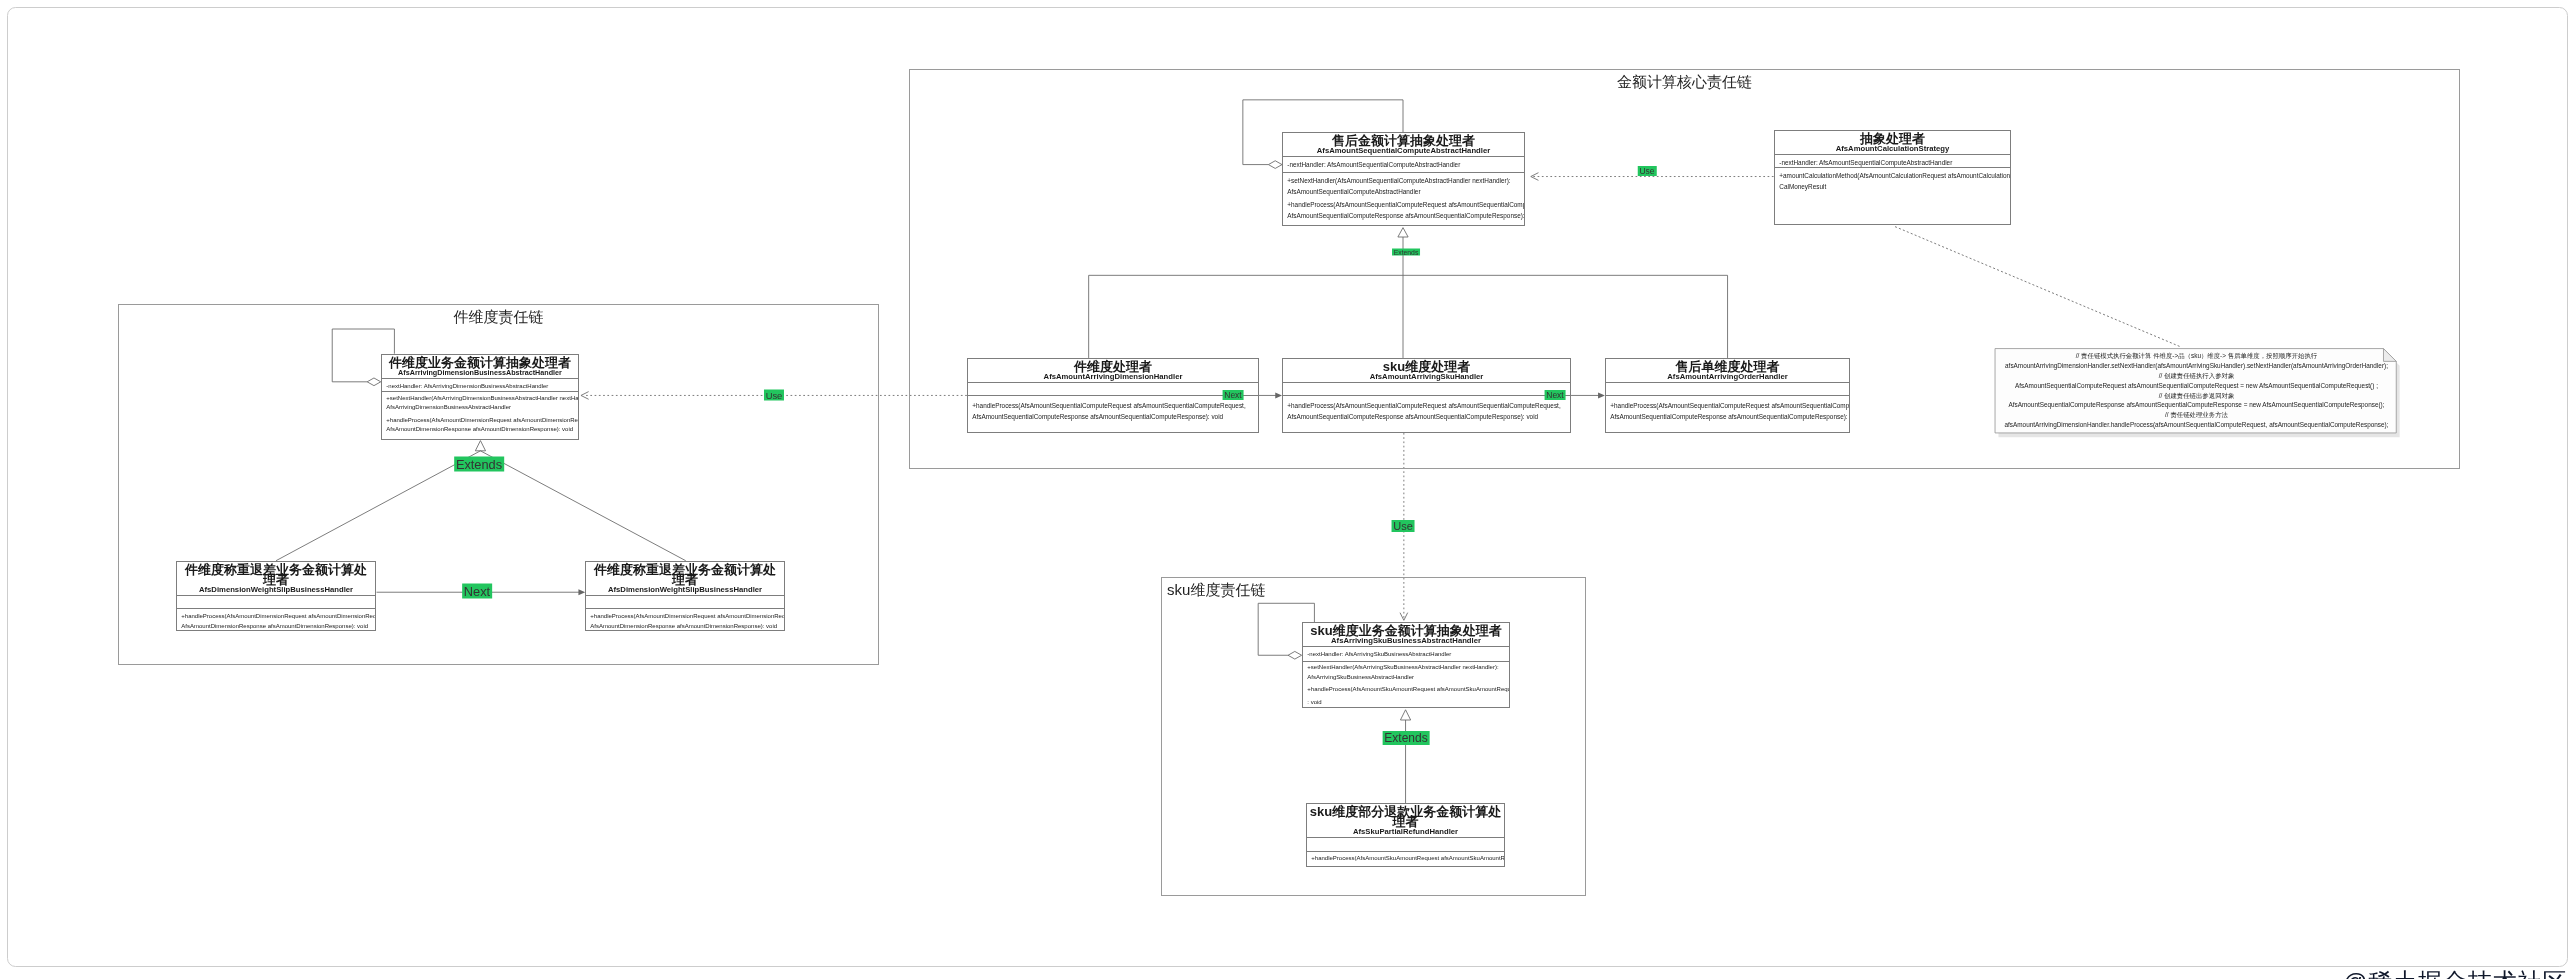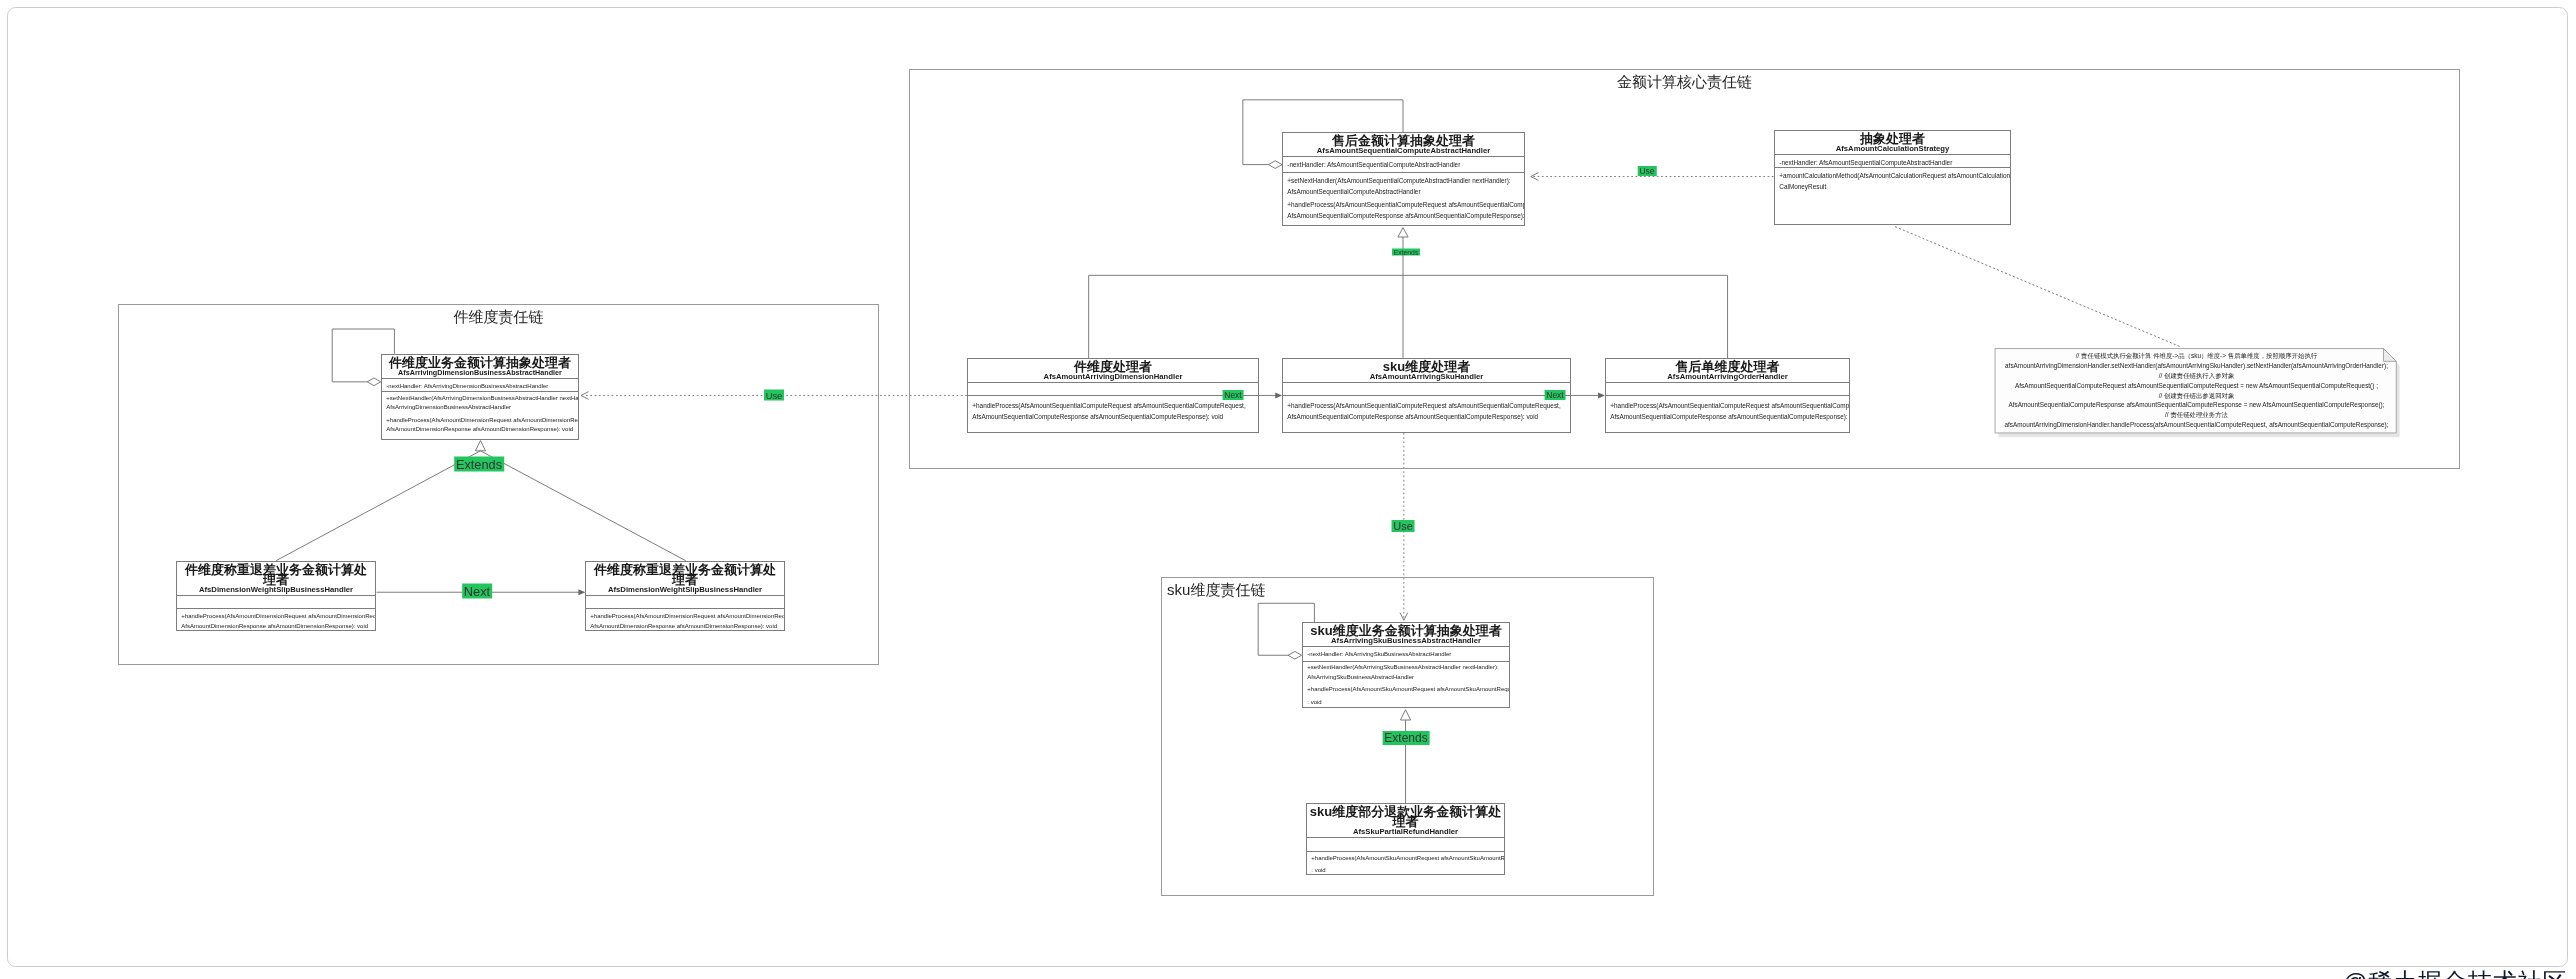--- a/index.html
+++ b/index.html
@@ -107,21 +107,21 @@
       <path d="M2798,409 L2798,424 L2813,424 Z" fill="#ececec" stroke="#999999"></path>
     </g>
   </svg>
 
   <div class="container" style="left:909px;top:69px;width:1551px;height:400px">
     <div class="container-title ct-center">金额计算核心责任链</div>
   </div>
   <div class="container" style="left:118px;top:304px;width:761px;height:361px">
     <div class="container-title ct-center">件维度责任链</div>
   </div>
-  <div class="container" style="left:1161px;top:577px;width:493px;height:319px">
+  <div class="container" style="left:1161px;top:577px;width:425px;height:319px">
     <div class="container-title ct-left">sku维度责任链</div>
   </div>
 
   <div class="cls" style="left:1282px;top:132px;width:243px;height:94px">
     <div class="cls-h">
       <div class="cn">售后金额计算抽象处理者</div>
       <div class="en">AfsAmountSequentialComputeAbstractHandler</div>
     </div>
     <div class="sec" style="height:16px">
       <div class="ln">-nextHandler: AfsAmountSequentialComputeAbstractHandler</div>
@@ -233,21 +233,21 @@
       <div class="ln" style="font-size:6px">-nextHandler: AfsArrivingSkuBusinessAbstractHandler</div>
     </div>
     <div class="sec grow">
       <div class="ln" style="font-size:6px;line-height:9.4px">+setNextHandler(AfsArrivingSkuBusinessAbstractHandler nextHandler):</div>
       <div class="ln" style="font-size:6px;line-height:9.4px">AfsArrivingSkuBusinessAbstractHandler</div>
       <div class="ln" style="font-size:6px;line-height:9.4px;margin-top:3.4px">+handleProcess(AfsAmountSkuAmountRequest afsAmountSkuAmountRequest)</div>
       <div class="ln" style="font-size:6px;line-height:9.4px;margin-top:3.4px">: void</div>
     </div>
   </div>
 
-  <div class="cls" style="left:1306px;top:803px;width:199px;height:72px">
+  <div class="cls" style="left:1306px;top:803px;width:199px;height:64px">
     <div class="cls-h">
       <div class="cn">sku维度部分退款业务金额计算处理者</div>
       <div class="en">AfsSkuPartialRefundHandler</div>
     </div>
     <div class="sec" style="height:13.6px"></div>
     <div class="sec grow">
       <div class="ln" style="font-size:6px;line-height:9.4px">+handleProcess(AfsAmountSkuAmountRequest afsAmountSkuAmountRequest)</div>
       <div class="ln" style="font-size:6px;line-height:9.4px;margin-top:2.6px">: void</div>
     </div>
   </div>

